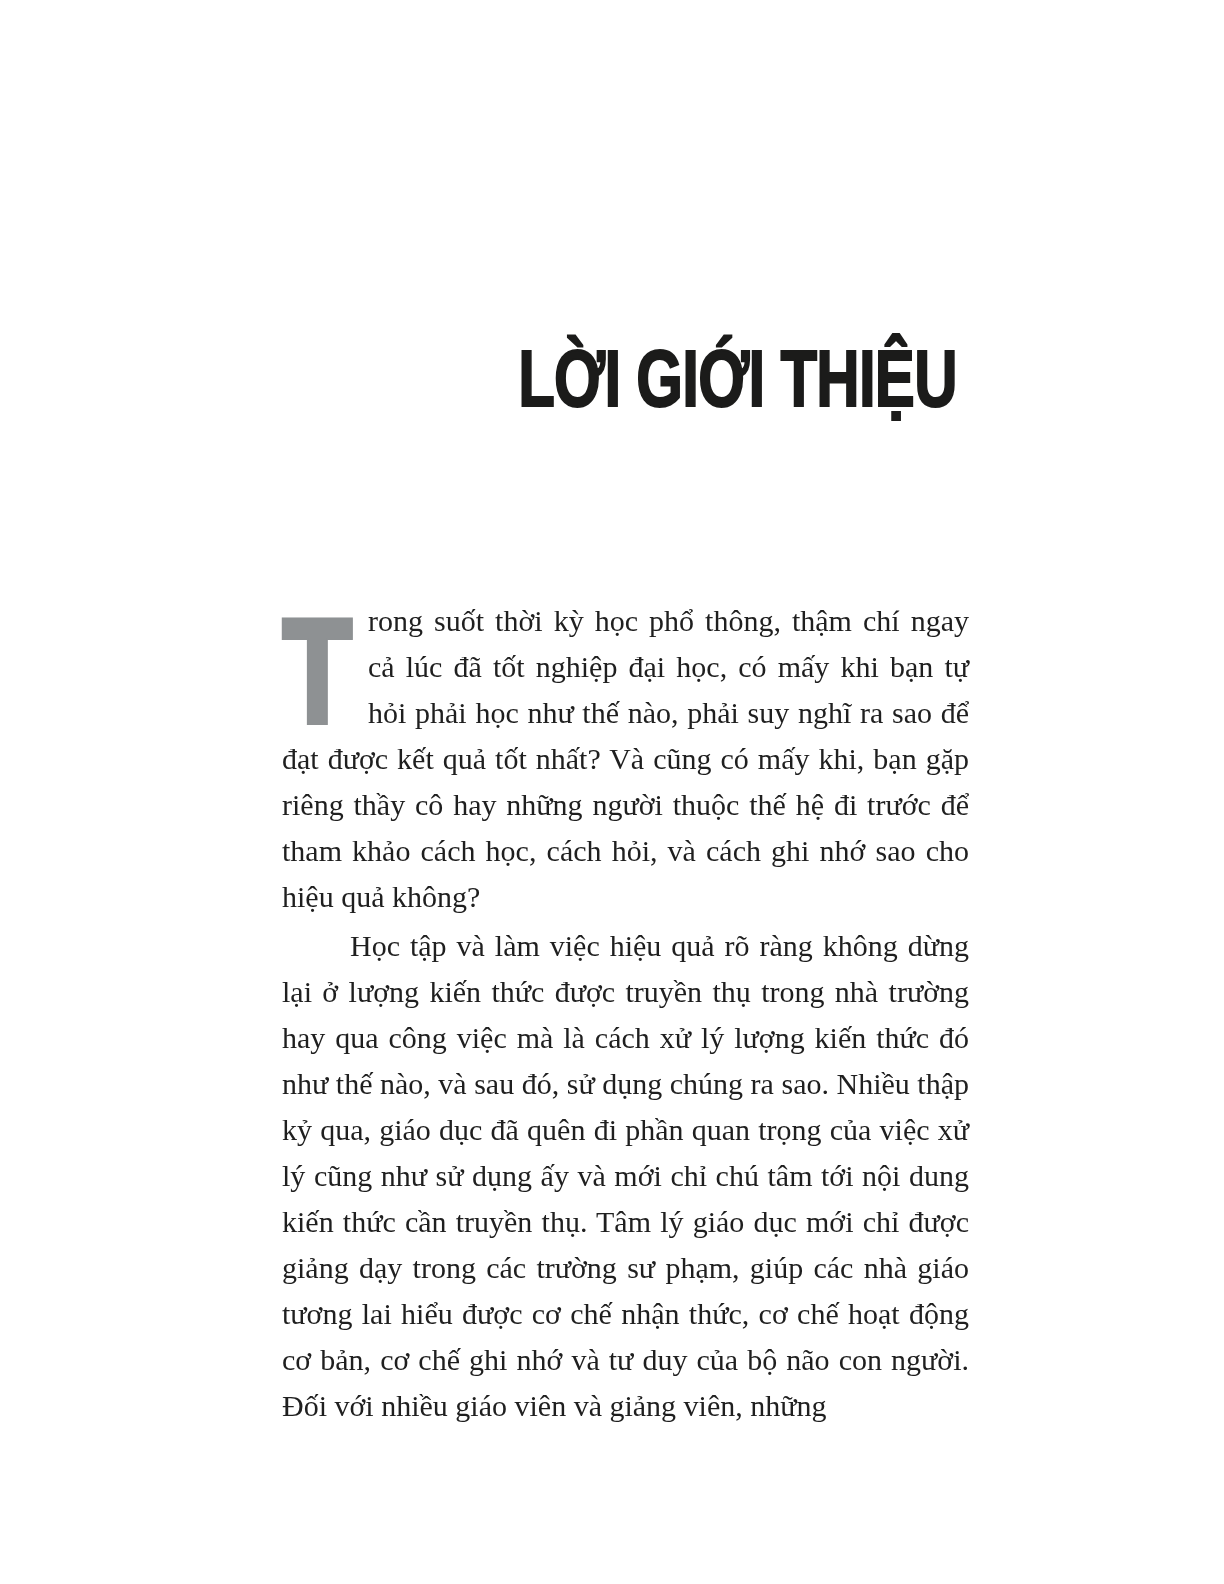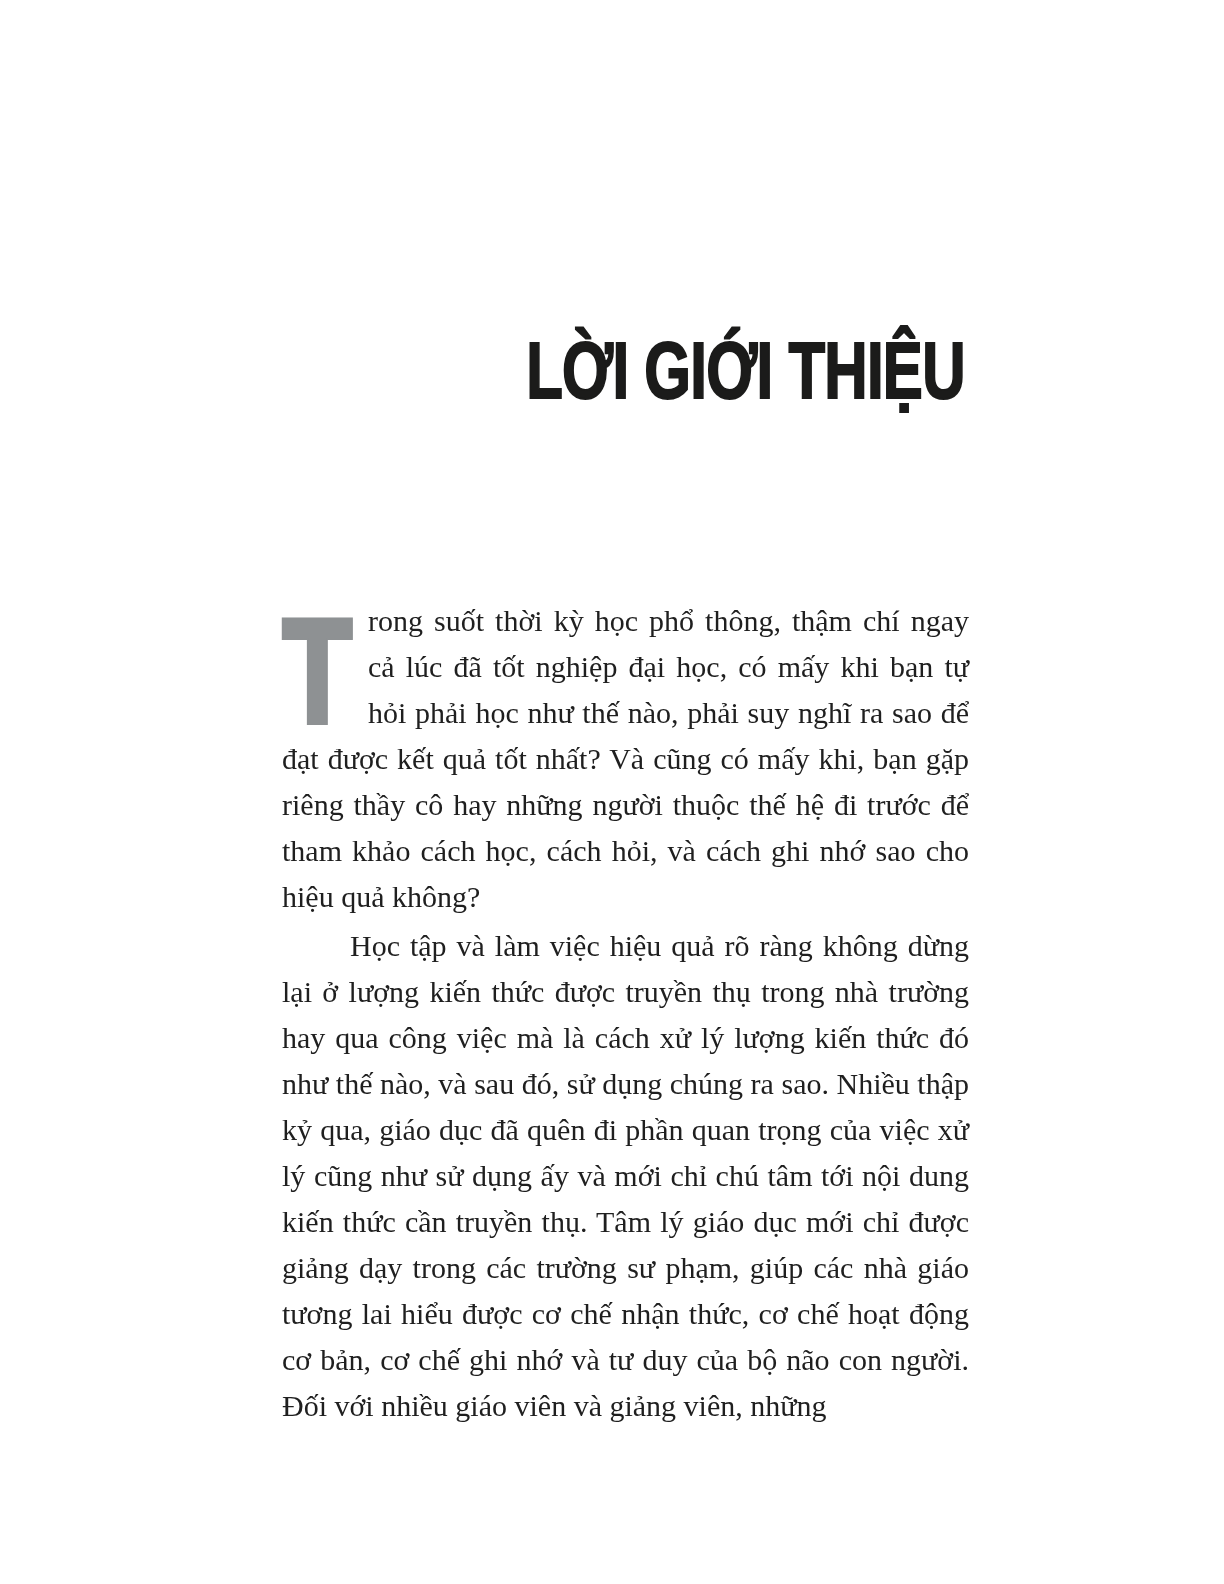--- a/index.html
+++ b/index.html
@@ -13,21 +13,21 @@
     height: 1584px;
     background: #ffffff;
     overflow: hidden;
     font-family: "Liberation Serif", serif;
   }
   
   .heading {
     position: absolute;
     top: 327px;
     right: 255px;
-    margin: 4px;
+    margin: 12px;
     text-align: right;
     white-space: nowrap;
   }
   .heading-inner {
     display: inline-block;
     font-family: "Liberation Sans", sans-serif;
     font-weight: bold;
     font-size: 80px;
     line-height: 80px;
     letter-spacing: -1px;

